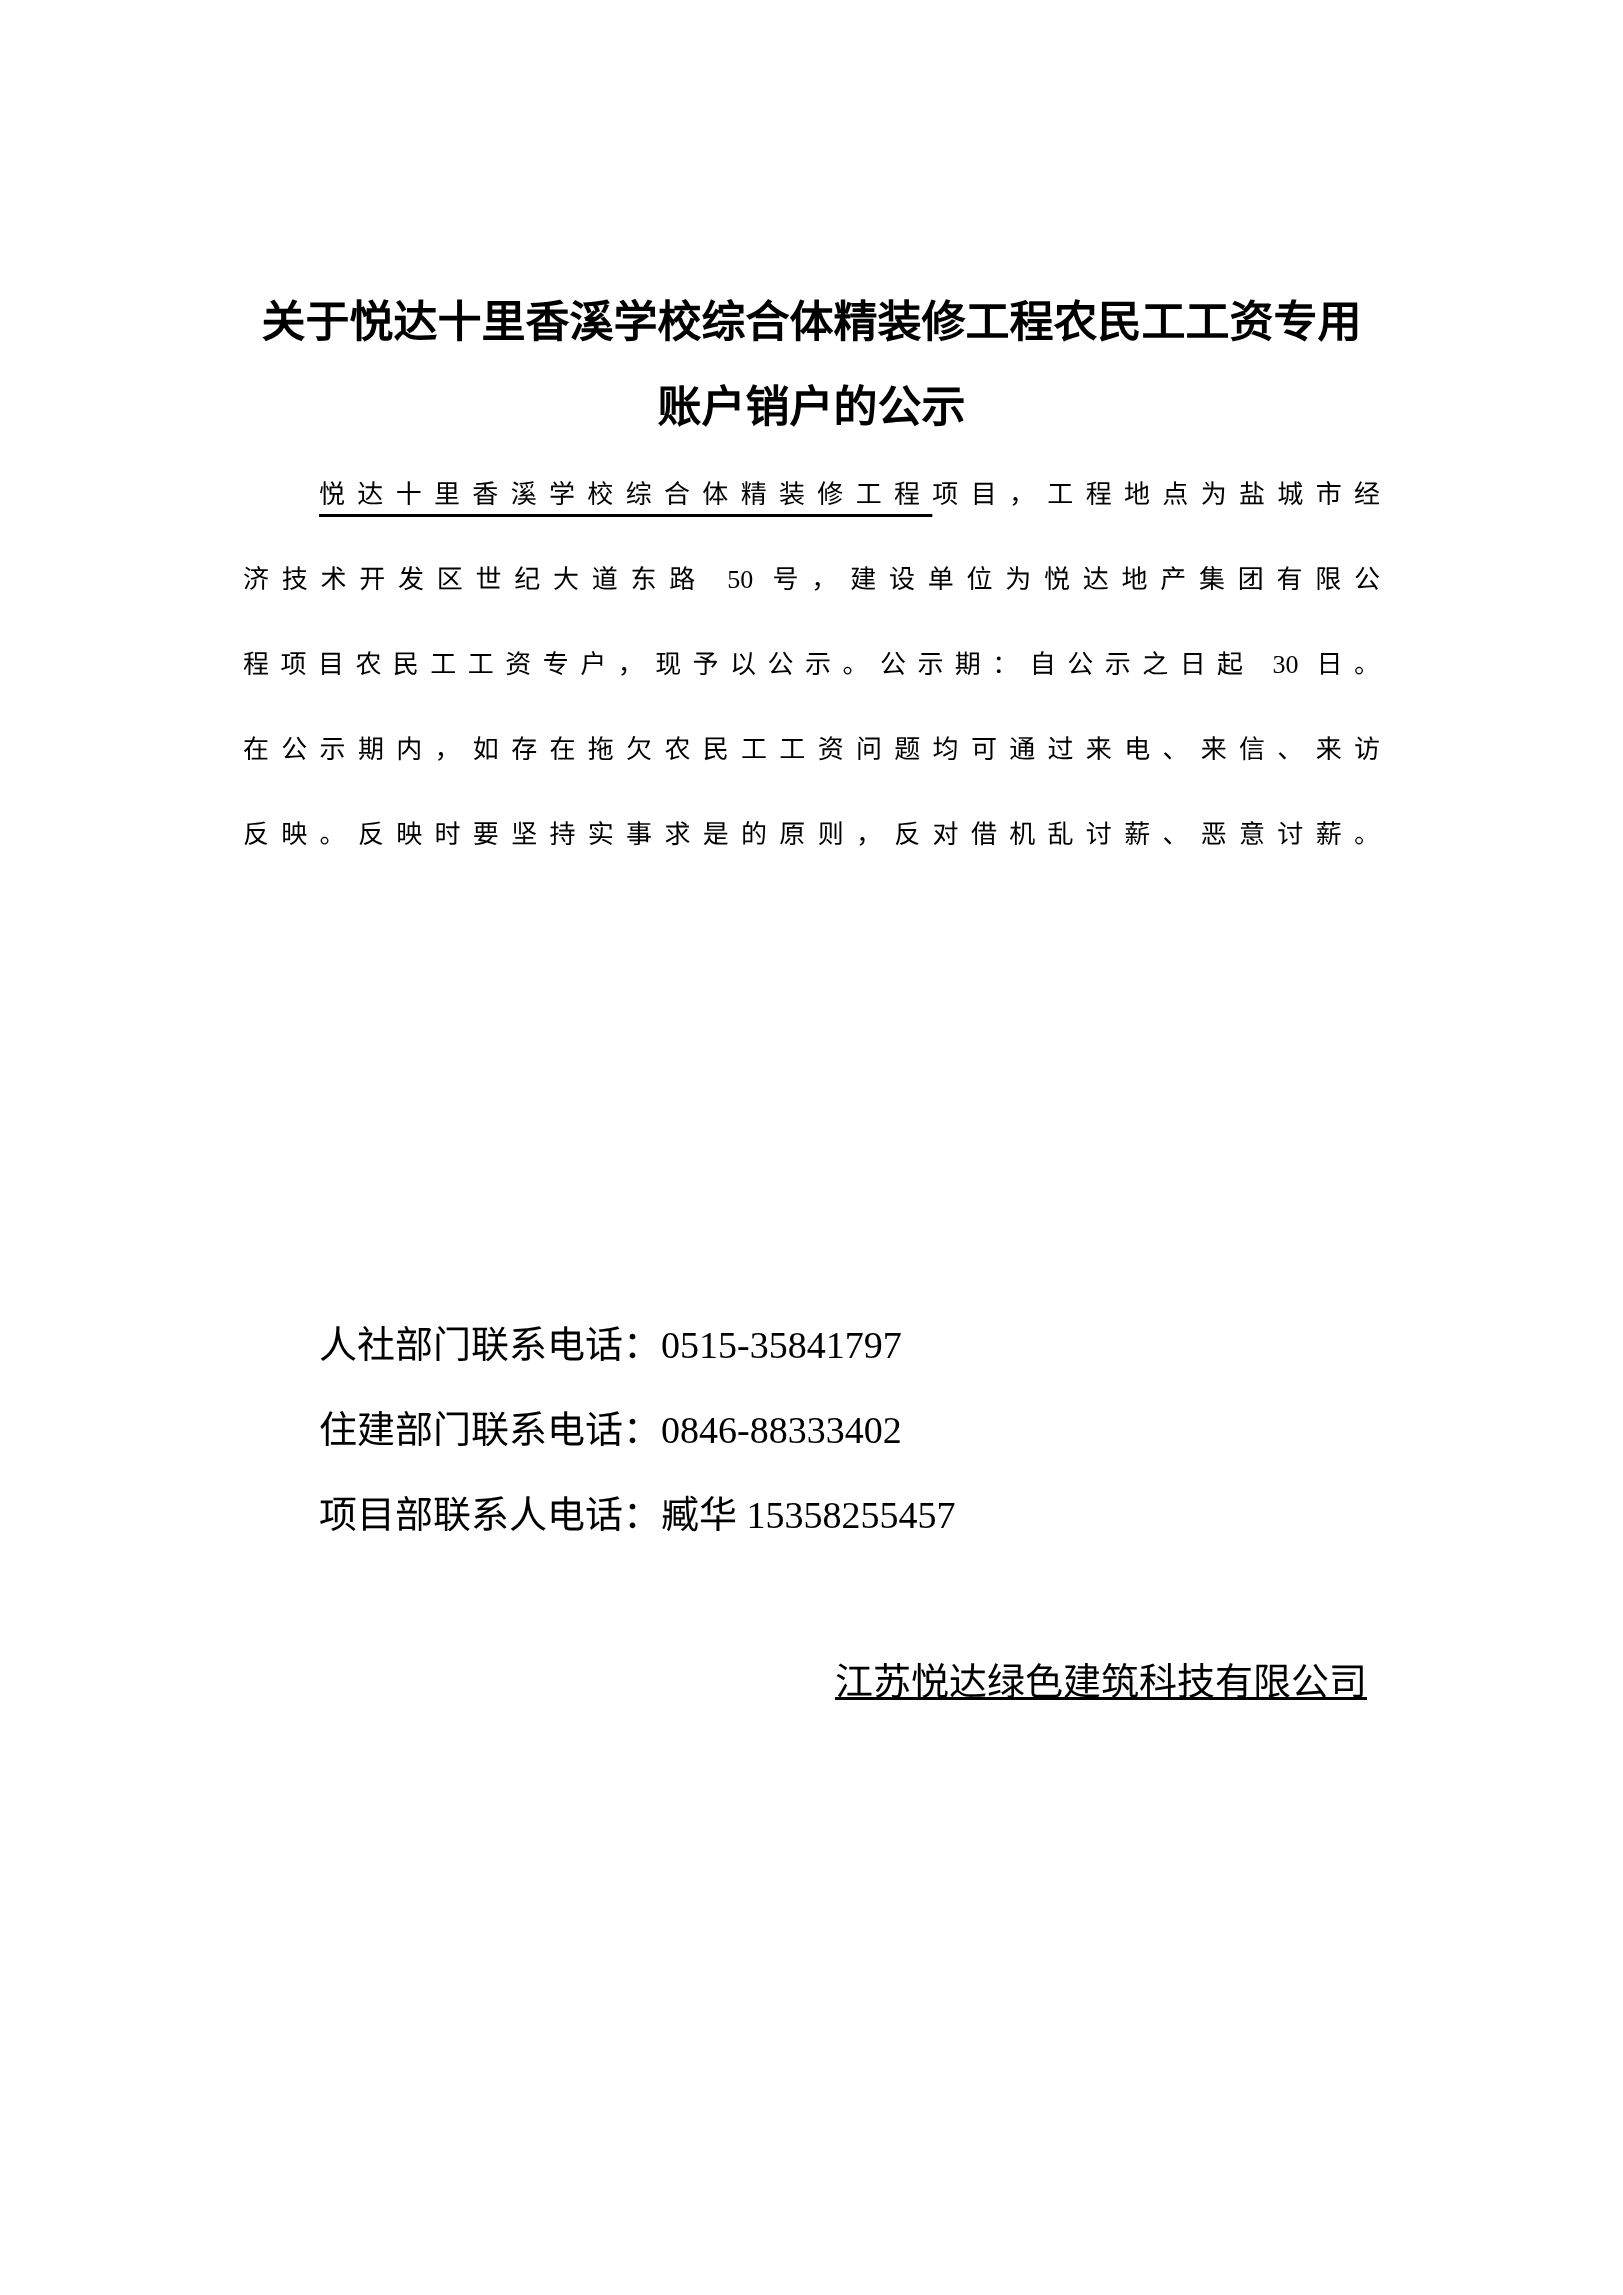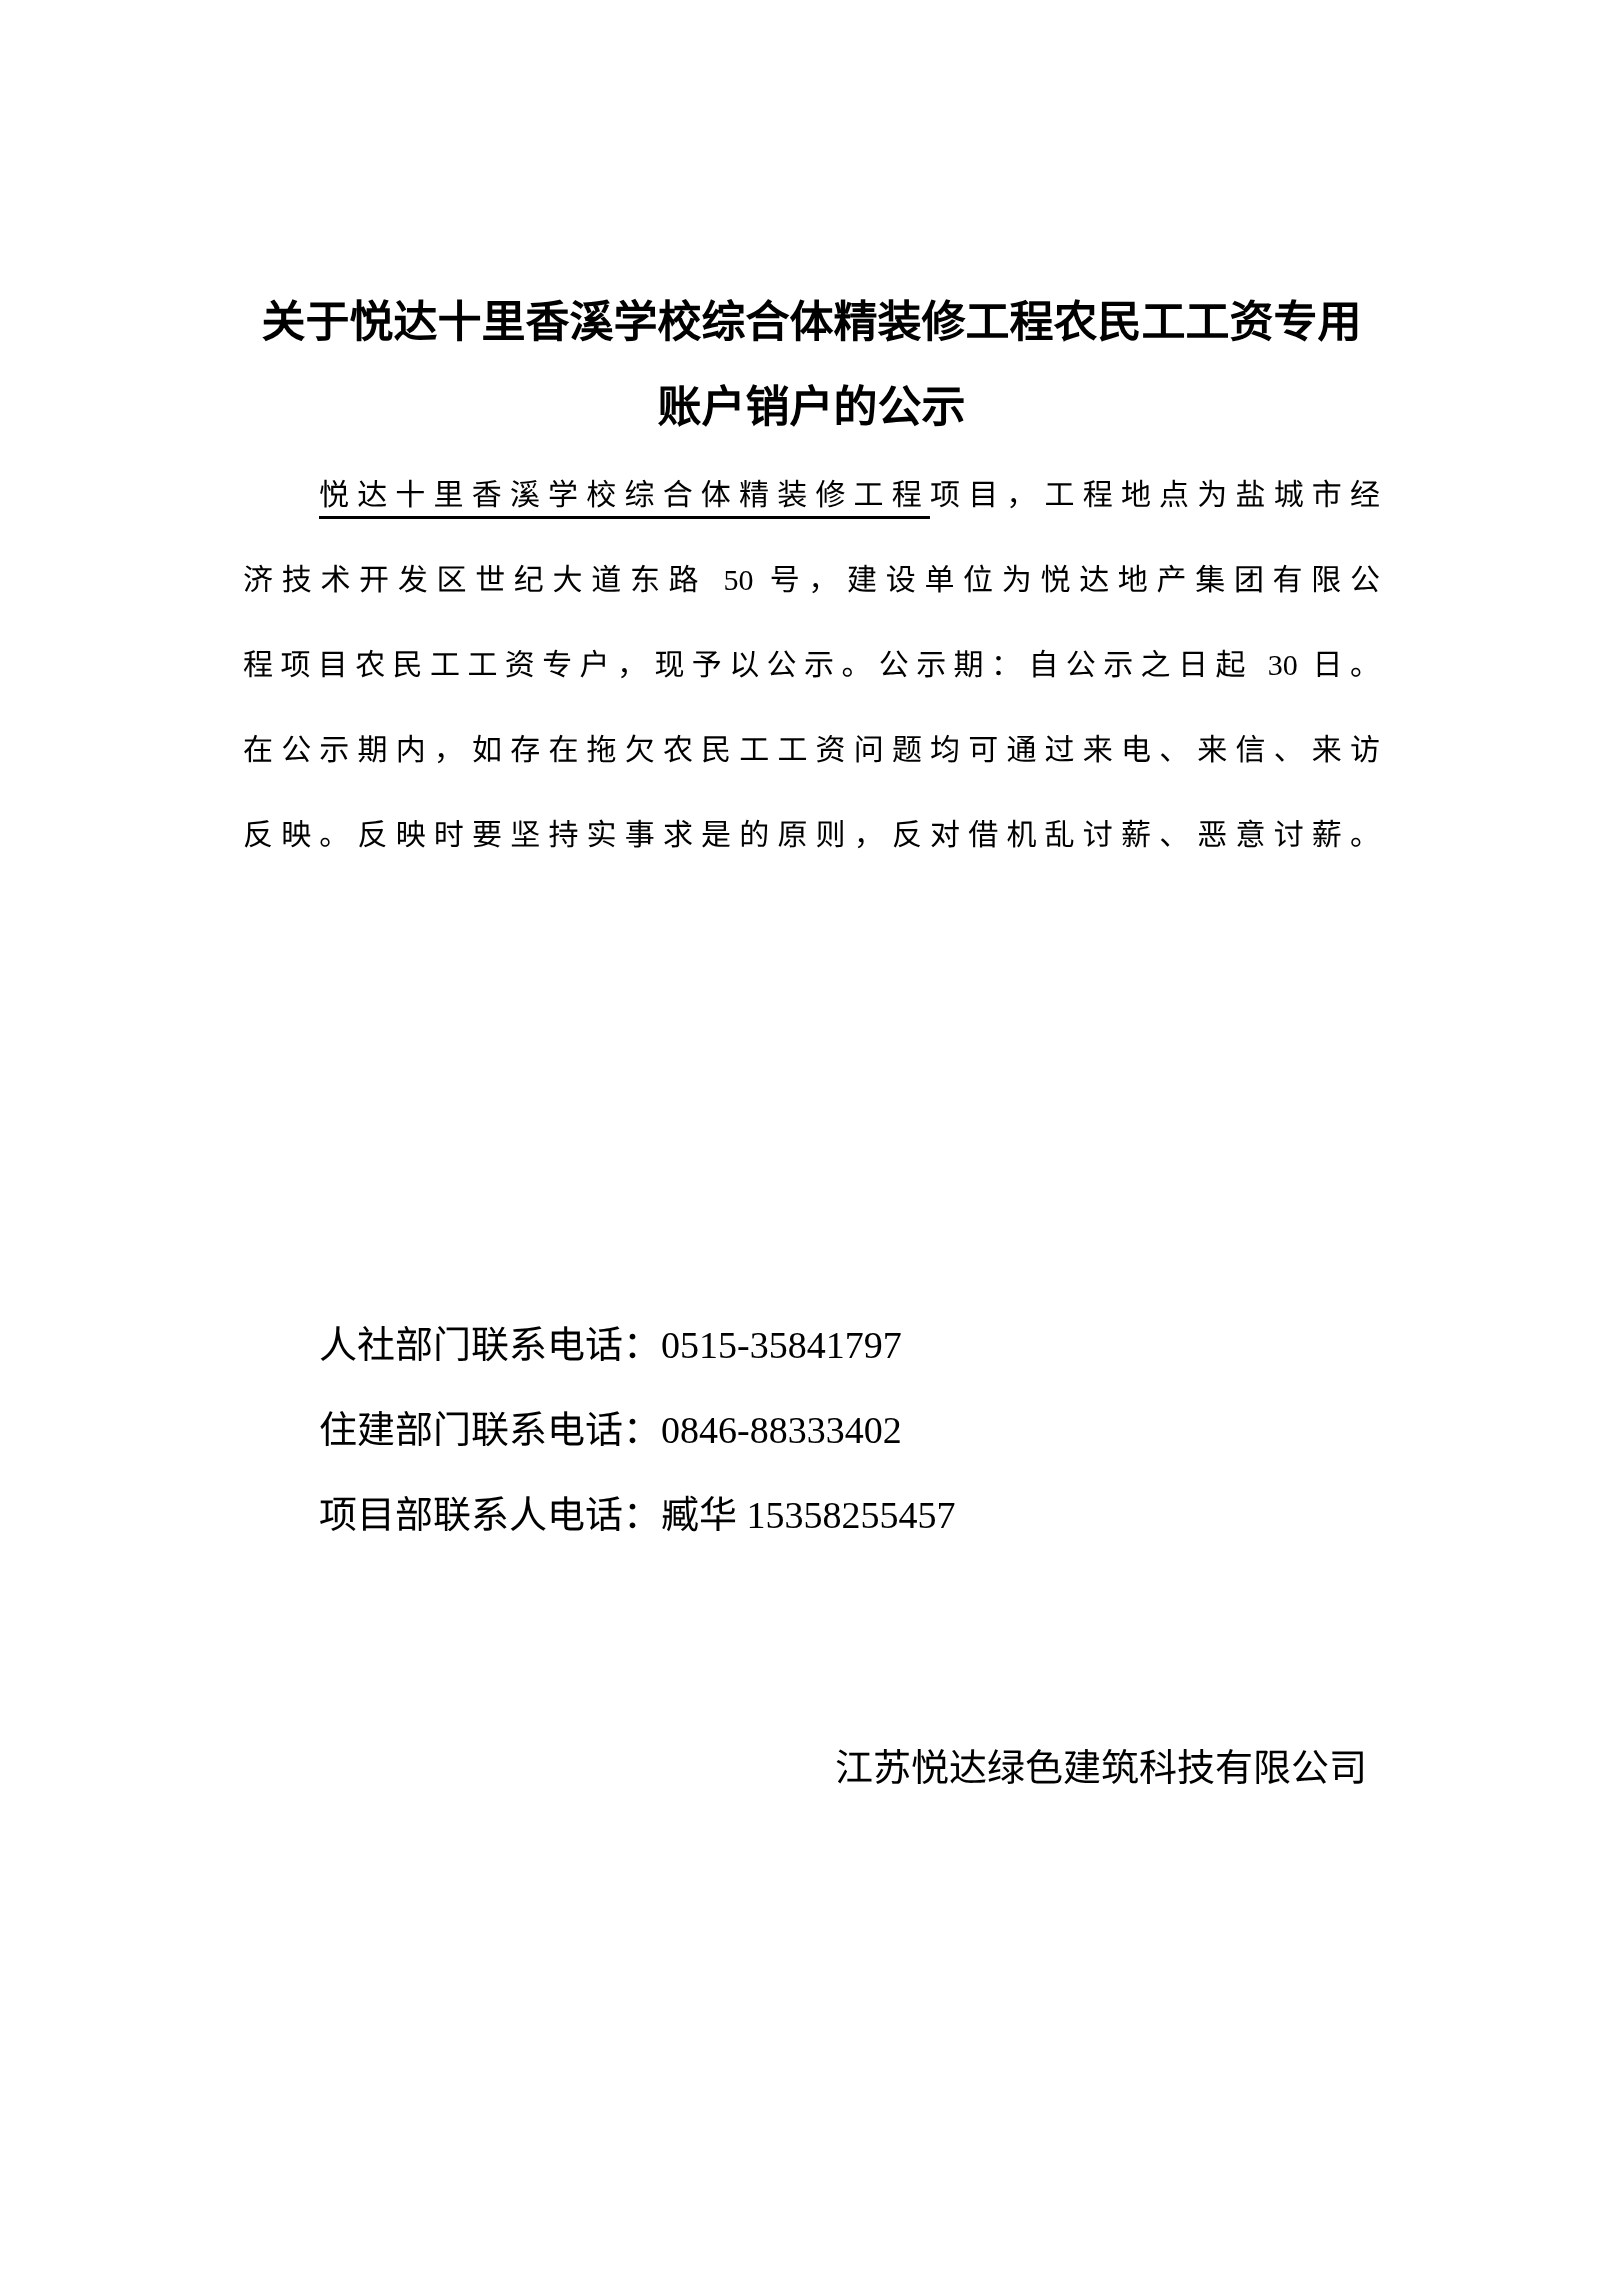--- a/index.html
+++ b/index.html
@@ -24,21 +24,21 @@
     font-size: 44px;
     font-weight: bold;
     line-height: 85px;
     text-align: center;
   }
   .body-block {
     position: absolute;
     left: 243px;
     width: 1137px;
     top: 452px;
-    font-size: 30px;
+    font-size: 26px;
     line-height: 85px;
   }
   .bline {
     text-align: justify;
     text-align-last: justify;
     text-justify: inter-character;
   }
   .bline.first {
     text-indent: 76px;
   }
@@ -55,26 +55,27 @@
     font-size: 38px;
     line-height: 85px;
   }
   .cline {
     text-indent: 76px;
   }
   .signature-line {
     position: absolute;
     left: 243px;
     width: 1137px;
-    top: 1726px;
+    top: 1640px;
     font-size: 38px;
     line-height: 85px;
     text-align: right;
     padding-right: 13px;
     box-sizing: border-box;
+    text-decoration: underline;
   }
 </style>
 </head>
 <body>
 
 <div class="page">
 
   <div class="title-block">
     <div class="title-line">关于悦达十里香溪学校综合体精装修工程农民工工资专用</div>
     <div class="title-line">账户销户的公示</div>

